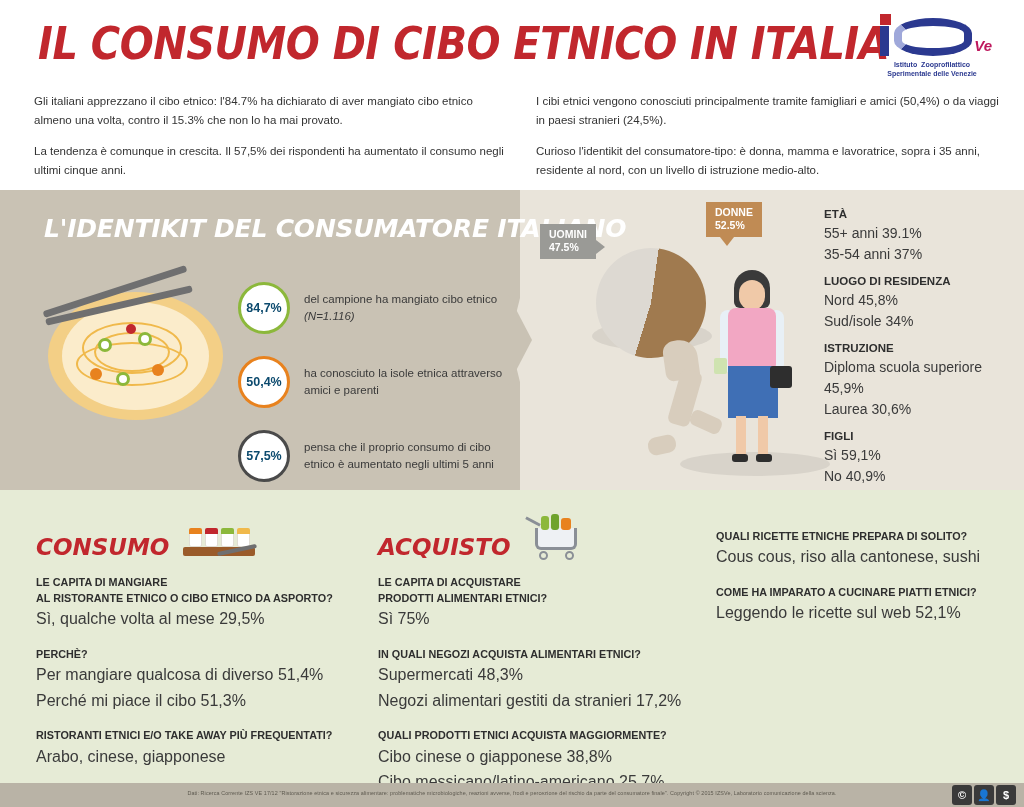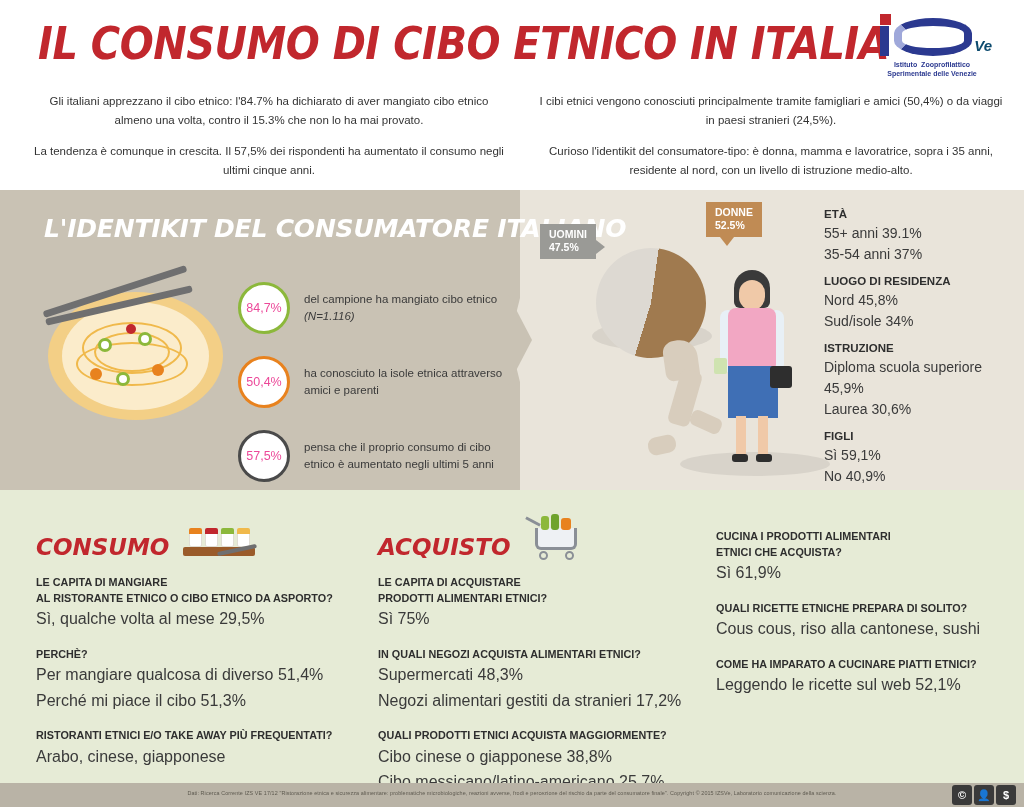--- a/index.html
+++ b/index.html
@@ -20,26 +20,26 @@
     letter-spacing: -0.5px; font-style: italic;
     font-family: "DejaVu Sans", sans-serif;
     transform: scaleY(1.12); transform-origin: left top;
   }
   .logo { position: absolute; right: 22px; top: 12px; width: 140px; text-align: center; }
   .logo-mark { position: relative; height: 46px; }
   .logo-i { position:absolute; left: 18px; top: 14px; width: 9px; height: 30px; background:#2b3990;}
   .logo-dot { position:absolute; left: 18px; top: 2px; width: 11px; height: 11px; background:#c1272d;}
   .logo-s { position:absolute; left: 32px; top: 6px; width: 78px; height: 38px;
             border: 8px solid #2b3990; border-radius: 50%/40%; border-left-color:#9fa8da; }
-  .logo-ve { position:absolute; right: 10px; bottom: 4px; font-size: 15px; color:#0c4a6e; font-style: italic; font-weight:bold;}
+  .logo-ve { position:absolute; right: 10px; bottom: 4px; font-size: 15px; color:#be185d; font-style: italic; font-weight:bold;}
   .logo-sub { font-size: 7px; color:#2b3990; font-weight: bold; line-height: 1.35; margin-top:2px;}
 
   
   .intro { position:relative; padding: 0 34px; height: 98px; }
-  .intro .col { position:absolute; top:0; width: 470px; text-align: center; }
+  .intro .col { position:absolute; top:0; width: 470px; }
   .intro .col.left { left: 34px; }
   .intro .col.right { left: 536px; }
   .intro p { font-size: 11.5px; color:#333; line-height: 1.65; margin-bottom: 12px; }
 
   
   .band { position: relative; height: 300px; background: #e9e4da; }
   .band-left {
     position:absolute; left:0; top:0; width: 520px; height: 300px;
     background: #c9c2b4;
     clip-path: polygon(0 0, 100% 0, 100% 36%, 98% 50%, 100% 64%, 100% 100%, 0 100%);
@@ -64,21 +64,21 @@
   .chop.one { left: -2px; top: 20px; transform: rotate(-18deg); }
   .chop.two { left: 2px; top: 34px; transform: rotate(-13deg); }
   .veg { position:absolute; border-radius: 50%; }
 
   
   .bubbles { position:absolute; left: 238px; top: 92px; width: 280px; }
   .bubble-row { display:flex; align-items:center; margin-bottom: 22px; }
   .bubble {
     width: 52px; height: 52px; border-radius: 50%; background:#ffffff;
     display:flex; align-items:center; justify-content:center;
-    font-size: 12.5px; font-weight:normal; color:#ec4899; flex: 0 0 52px;
+    font-size: 12.5px; font-weight:bold; color:#0c4a6e; flex: 0 0 52px;
   }
   .bubble.b1 { border: 3px solid #8cb83b; }
   .bubble.b2 { border: 3px solid #e8821e; }
   .bubble.b3 { border: 3px solid #4a4a4a; }
   .bubble-txt { margin-left: 14px; font-size: 11.5px; color:#3a3a3a; line-height:1.45; }
   .bubble-txt em { font-style: italic; }
 
   
   .band-right { position:absolute; left: 530px; top: 0; width: 494px; height: 300px; }
 
@@ -358,24 +358,20 @@
       </div>
       <div class="qblock">
         <div class="q">QUALI PRODOTTI ETNICI ACQUISTA MAGGIORMENTE?</div>
         <div class="a">Cibo cinese o giapponese  38,8%</div>
         <div class="a">Cibo messicano/latino-americano  25,7%</div>
       </div>
     </div>
 
     <div class="col3 c3">
       <div class="qblock">
-        <div class="q">CUCINA I PRODOTTI ALIMENTARI<br>ETNICI CHE ACQUISTA?</div>
-        <div class="a">Sì  61,9%</div>
-      </div>
-      <div class="qblock">
         <div class="q">QUALI RICETTE ETNICHE PREPARA DI SOLITO?</div>
         <div class="a">Cous cous, riso alla cantonese, sushi</div>
       </div>
       <div class="qblock">
         <div class="q">COME HA IMPARATO A CUCINARE PIATTI ETNICI?</div>
         <div class="a">Leggendo le ricette sul web  52,1%</div>
       </div>
     </div>
   </div>
 

